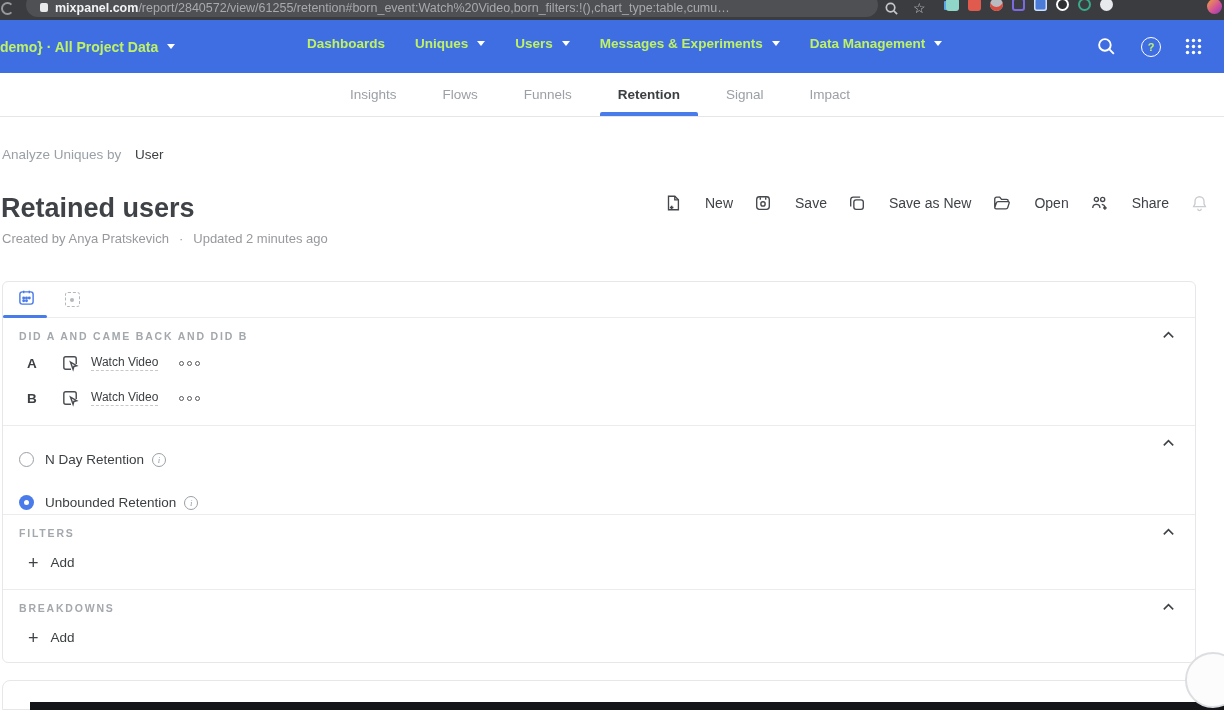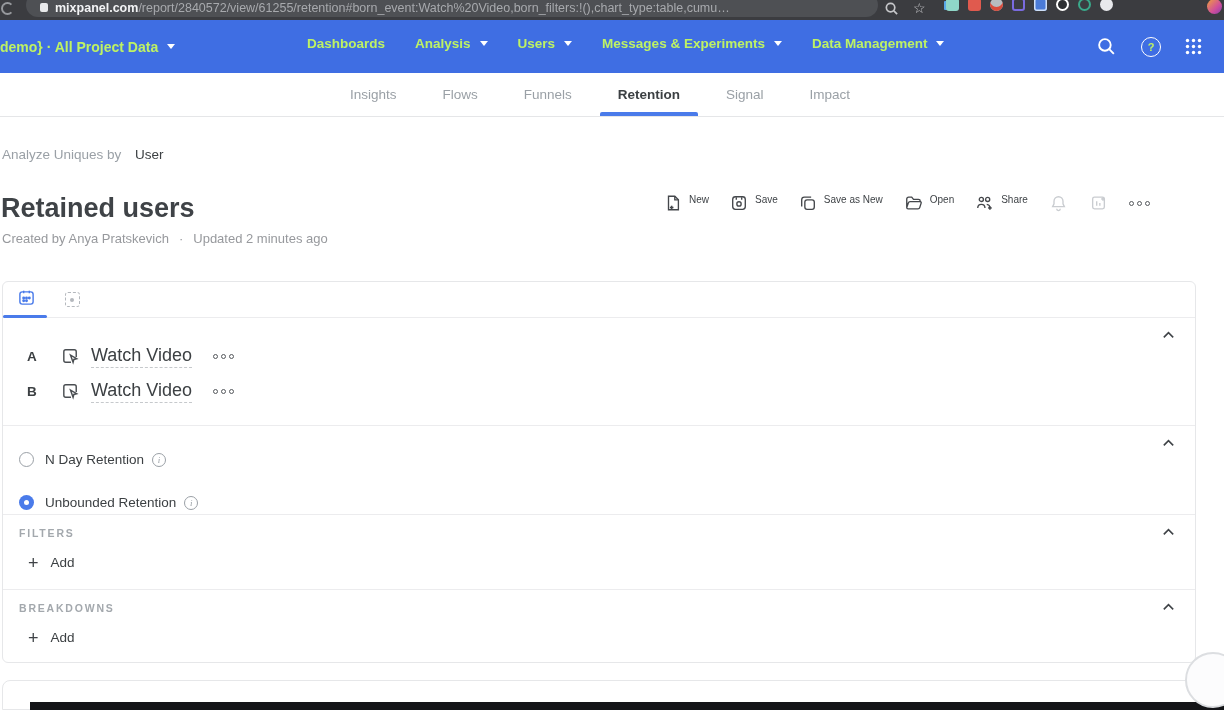--- a/index.html
+++ b/index.html
@@ -43,21 +43,21 @@
   .sub-tabs{height:100%;display:flex;align-items:center;justify-content:center;gap:38px;margin-left:-24px;}
   .sub-tab{position:relative;height:100%;display:flex;align-items:center;font-size:13.5px;color:#9aa0a6;cursor:pointer;padding:0 4px;text-align:right;}
   .sub-tab.active{color:#3c4043;font-weight:bold;}
   .sub-tab.active::after{content:"";position:absolute;left:-14px;right:-14px;bottom:0;height:4px;background:#4a7bea;border-radius:2px 2px 0 0;}
   
   .analyze-row{position:absolute;left:2px;top:147px;font-size:13.5px;color:#9aa0a6;}
   .analyze-val{color:#3c4043;margin-left:10px;cursor:pointer;}
   .report-title{position:absolute;left:1px;top:193px;font-size:27px;font-weight:bold;color:#3f4347;}
   .report-meta{position:absolute;left:2px;top:231px;font-size:13px;color:#97999d;display:flex;gap:10px;}
   .actions-row{position:absolute;left:664px;top:194px;display:flex;align-items:center;gap:21px;}
-  .action-btn{display:flex;align-items:flex-start;gap:7px;font-size:10px;color:#3f4347;cursor:pointer;white-space:nowrap;}
+  .action-btn{display:flex;align-items:center;gap:23px;font-size:14px;color:#3f4347;cursor:pointer;white-space:nowrap;}
   .action-btn svg{display:block;}
   .icon-disabled{color:#c9ccd0;}
   .more-dots{display:flex;gap:3px;align-items:center;cursor:pointer;}
   .more-dots i{width:5px;height:5px;border:1.4px solid #55585c;border-radius:50%;box-sizing:border-box;display:block;}
   
   .query-card{position:absolute;left:2px;top:281px;width:1194px;height:382px;border:1px solid #e6e7e9;border-radius:6px;background:#fff;box-sizing:border-box;}
   .card-tabs{height:36px;border-bottom:1px solid #ececee;display:flex;align-items:center;box-sizing:border-box;}
   .card-tab{position:relative;height:100%;display:flex;align-items:center;justify-content:center;width:46px;cursor:pointer;}
   .card-tab.active::after{content:"";position:absolute;left:0;right:2px;bottom:-1px;height:3px;background:#4a7bea;border-radius:2px;}
   .dashed-square{width:15px;height:15px;border:1.6px dashed #b4b8bd;border-radius:3px;position:relative;box-sizing:border-box;}
@@ -68,21 +68,21 @@
   .sec-advanced{height:89px;}
   .sec-filters{height:75px;}
   .sec-breakdowns{height:74px;}
   .sec-header{font-size:10.5px;letter-spacing:1.8px;color:#a3a8ad;font-weight:bold;}
   .collapse-chevron{position:absolute;right:19px;top:10px;cursor:pointer;color:#3f4347;}
   .qrow{display:flex;align-items:center;height:28px;margin-top:7px;padding-left:8px;}
   .qrow:first-of-type{margin-top:12px;}
   .qrow-letter{width:12px;font-size:13.5px;font-weight:bold;color:#3c4043;}
   .event-chip{display:flex;align-items:center;margin-left:21px;cursor:pointer;}
   .event-chip svg{display:block;color:#4a4e52;}
-  .event-name{margin-left:10px;font-size:18px;color:#3c4043;border-bottom:1px dashed #c6c9cc;padding-bottom:1px;}
+  .event-name{margin-left:10px;font-size:12px;color:#3c4043;border-bottom:1px dashed #c6c9cc;padding-bottom:1px;}
   .row-more{margin-left:21px;}
   .radio-row{display:flex;align-items:center;height:23px;margin-top:20px;cursor:pointer;}
   .radio-row:first-of-type{margin-top:10px;}
   .radio{width:15px;height:15px;border-radius:50%;box-sizing:border-box;border:1.6px solid #9aa0a6;flex:0 0 auto;}
   .radio.selected{border:none;background:#4a7bea;position:relative;}
   .radio.selected::after{content:"";position:absolute;left:50%;top:50%;width:5px;height:5px;margin:-2.5px 0 0 -2.5px;background:#fff;border-radius:50%;}
   .radio-label{margin-left:11px;font-size:13.5px;color:#3c4043;}
   .info-icon{margin-left:8px;width:14px;height:14px;border:1.3px solid #9aa0a6;border-radius:50%;box-sizing:border-box;color:#9aa0a6;font-size:9px;display:flex;align-items:center;justify-content:center;font-style:italic;font-family:"Liberation Serif",serif;}
   .add-row{display:flex;align-items:center;margin-top:16px;padding-left:9px;cursor:pointer;}
   .plus-glyph{font-size:18px;color:#3f4347;line-height:14px;}
@@ -132,21 +132,21 @@
 <div class="main-nav">
   <div class="project-label">
     <span>demo} · All Project Data</span>
     <span class="caret-down"></span>
   </div>
   <div class="nav-items">
     <div class="nav-item">
         <span>Dashboards</span>
       </div>
     <div class="nav-item">
-        <span>Analysis</span>
+        <span>Uniques</span>
         <span class="caret-down"></span>
       </div>
     <div class="nav-item">
         <span>Users</span>
         <span class="caret-down"></span>
       </div>
     <div class="nav-item">
         <span>Messages &amp; Experiments</span>
         <span class="caret-down"></span>
       </div>
@@ -309,20 +309,21 @@
             <circle cx="6" cy="12.5" r="0.8" fill="#4a7bea"></circle>
             <circle cx="9" cy="12.5" r="0.8" fill="#4a7bea"></circle>
           </svg></span>
     </div>
     <div class="card-tab">
       <span class="dashed-square"></span>
     </div>
   </div>
 
   <div class="section sec-behavior">
+    <div class="sec-header">DID A AND CAME BACK AND DID B</div>
     <span class="collapse-chevron"><svg width="15" height="15" viewBox="0 0 16 16" fill="none" stroke="currentColor" stroke-width="1.7">
           <polyline points="3,10 8,5 13,10"></polyline>
         </svg></span>
     <div class="qrow">
       <span class="qrow-letter">A</span>
       <div class="event-chip">
         <span>
             <svg width="21" height="21" viewBox="0 0 22 22" fill="none" stroke="currentColor" stroke-width="1.5">
               <path d="M17 11.5V6a2 2 0 0 0-2-2H6a2 2 0 0 0-2 2v9a2 2 0 0 0 2 2h5.5"></path>
               <path d="M11 9.5l6.5 3.8-3 .8-.8 3z" fill="#ffffff"></path>

